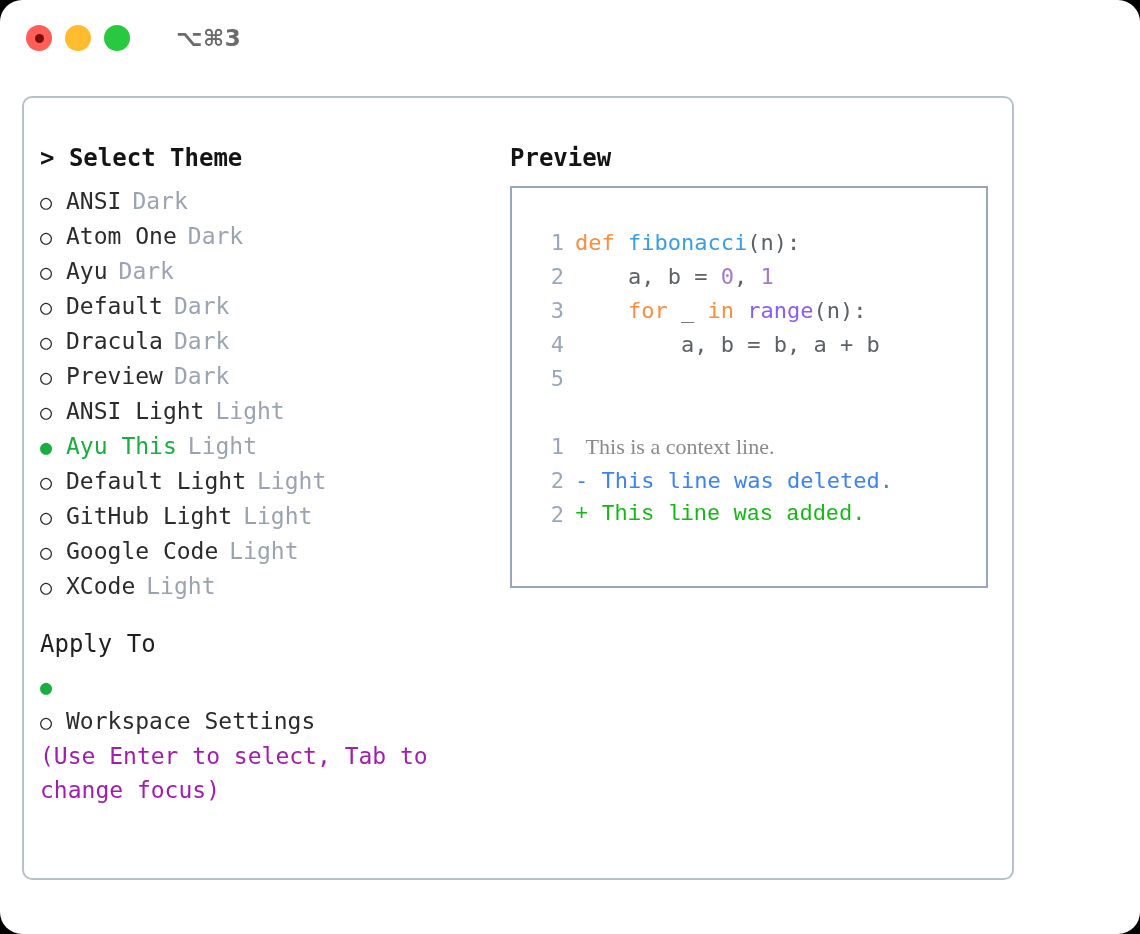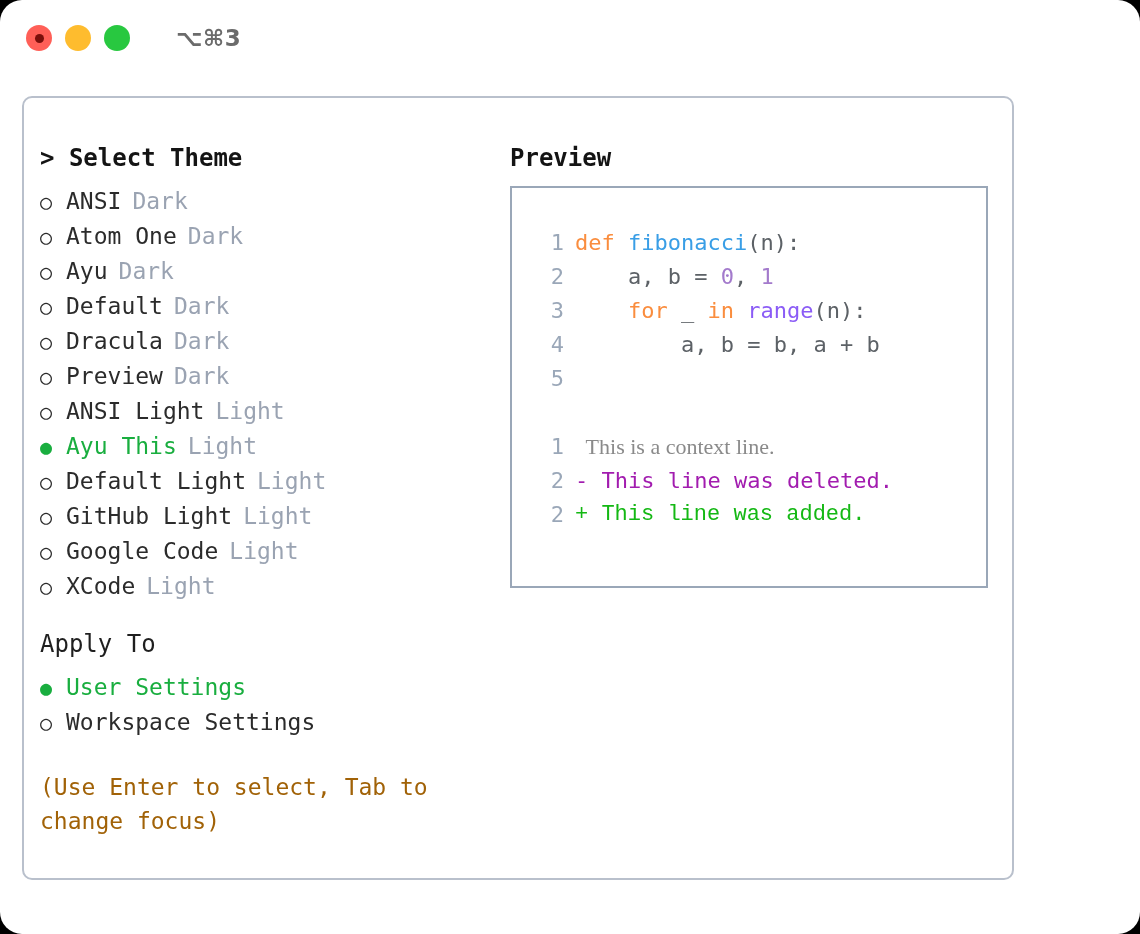--- a/index.html
+++ b/index.html
@@ -106,24 +106,23 @@
   .option.selected .opt-label { color: #19ae3f; }
   .opt-label { }
   .opt-tag {
     color: #9aa3b2;
     margin-left: 11px;
   }
 
   .gap { height: 28px; }
 
   .hint {
-    margin-top: 30px;
     font-size: 23px;
     line-height: 34px;
-    color: #a16207;
+    color: #a21caf;
     width: 400px;
   }
 
   
   .preview-box {
     margin-top: 16px;
     width: 478px;
     height: 402px;
     border: 2px solid #9aa7b8;
     box-sizing: border-box;
@@ -146,21 +145,21 @@
   .code-text { color: #5c6166; }
   .blank-line { height: 34px; }
 
   .tok-kw   { color: #fa8d3e; }
   .tok-fn   { color: #399ee6; }
   .tok-num  { color: #a37acc; }
   .tok-call { color: #8b5cf6; text-align: center; }
   .tok-plain{ color: #5c6166; }
 
   .diff-ctx { color: #8a8a8a; font-family: Liberation Serif, serif; }
-  .diff-del { color: #a21caf; }
+  .diff-del { color: #3b82f6; }
   .diff-add { color: #14b814; font-family: Liberation Mono, monospace; }
 </style>
 </head>
 <body>
 
 <div class="window">
 
   <div class="titlebar">
     <div class="lights">
       <div class="light red">
@@ -189,21 +188,21 @@
             <div class="option"><span class="bullet">○</span><span class="opt-label">Default Light</span><span class="opt-tag">Light</span></div>
             <div class="option"><span class="bullet">○</span><span class="opt-label">GitHub Light</span><span class="opt-tag">Light</span></div>
             <div class="option"><span class="bullet">○</span><span class="opt-label">Google Code</span><span class="opt-tag">Light</span></div>
             <div class="option"><span class="bullet">○</span><span class="opt-label">XCode</span><span class="opt-tag">Light</span></div>
           </div>
 
         <div class="gap"></div>
 
         <div class="heading plain">Apply To</div>
         <div id="apply-options">
-            <div class="option selected"><span class="bullet">●</span><span class="opt-label">User Settings</span></div>
+            <div class="option selected"><span class="bullet">●</span></div>
             <div class="option"><span class="bullet">○</span><span class="opt-label">Workspace Settings</span></div>
           </div>
 
         <div class="hint">(Use Enter to select, Tab to change focus)</div>
       </div>
 
       <div class="col-right">
         <div class="heading">Preview</div>
         <div class="preview-box">
           <div id="code-block">

